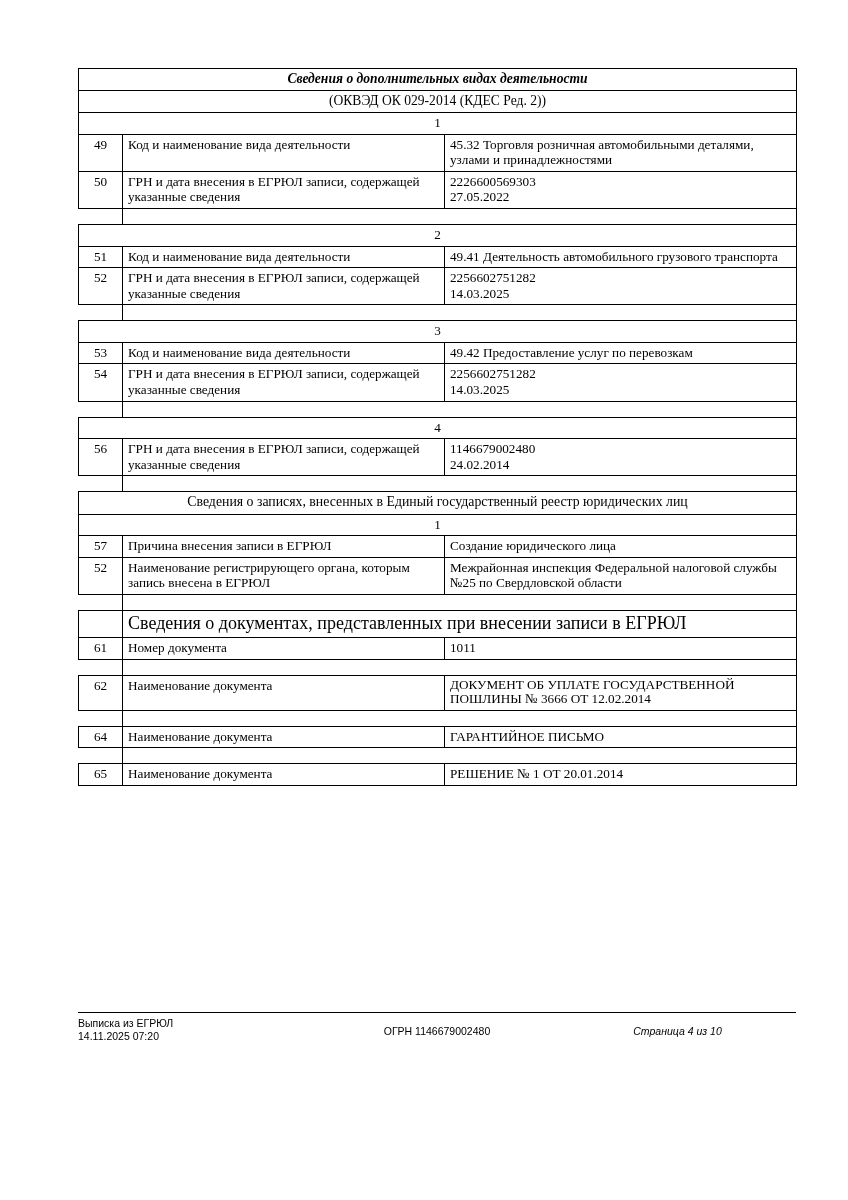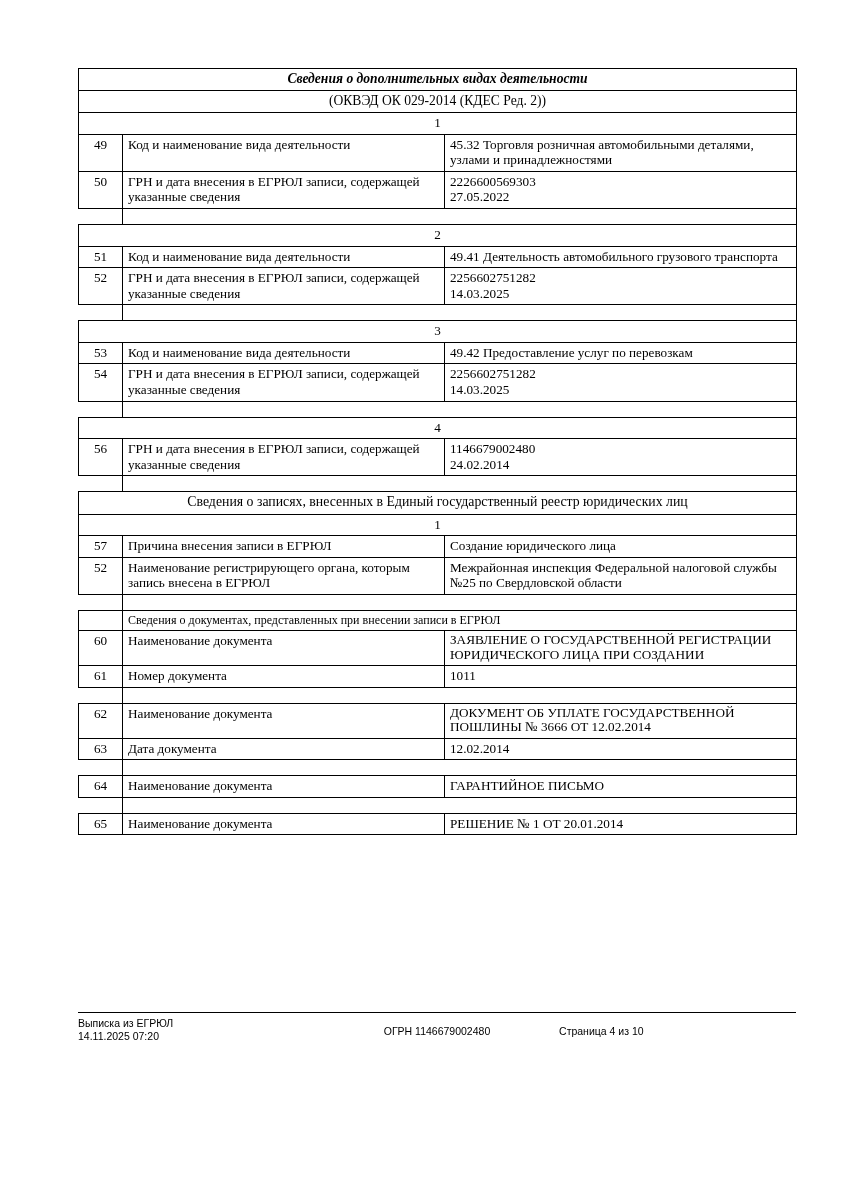--- a/index.html
+++ b/index.html
@@ -77,21 +77,21 @@
   }
   .section-title2 {
     text-align: center;
     font-weight: normal;
     font-size: 13.8px;
     padding: 4px 5px 5px 5px;
     margin-left: 19px;
   }
   .docs-header {
     padding: 3px 5px 4px 5px;
-    font-size: 12px;
+    font-size: 18px;
   }
   .tight {
     line-height: 1.1;
   }
   .footer {
     position: absolute;
     left: 78px;
     right: 50px;
     bottom: 36px;
     font-family: "Liberation Sans", sans-serif;
@@ -103,21 +103,21 @@
     width: 718px;
     margin-bottom: 4px;
   }
   .footer-row {
     display: flex;
     width: 718px;
     align-items: flex-start;
   }
   .footer-left { width: 33%; }
   .footer-center { width: 34%; text-align: center; padding-top: 8px;}
-  .footer-right { width: 33%; text-align: left; padding-top: 8px;}
+  .footer-right { width: 33%; text-align: center; padding-top: 8px; font-style: italic;}
   .footer-left div { line-height: 1.25; }
 </style>
 </head>
 <body>
 
 <div class="page">
 
   <table class="doc">
     <colgroup>
       <col style="width:44px">
@@ -224,43 +224,33 @@
         <td class="blank-left"></td>
         <td colspan="2"></td>
       </tr>
 
       <tr>
         <td class="num"></td>
         <td colspan="2" class="docs-header">Сведения о документах, представленных при внесении записи в ЕГРЮЛ</td>
       </tr>
 
       <tr>
-        <td class="num">60</td>
-        <td class="label">Наименование документа</td>
-        <td class="value tight">ЗАЯВЛЕНИЕ О ГОСУДАРСТВЕННОЙ РЕГИСТРАЦИИ ЮРИДИЧЕСКОГО ЛИЦА ПРИ СОЗДАНИИ</td>
-      </tr>
-      <tr>
         <td class="num">61</td>
         <td class="label">Номер документа</td>
         <td class="value">1011</td>
       </tr>
       <tr class="spacer">
         <td class="blank-left"></td>
         <td colspan="2"></td>
       </tr>
 
       <tr>
         <td class="num">62</td>
         <td class="label">Наименование документа</td>
         <td class="value tight">ДОКУМЕНТ ОБ УПЛАТЕ ГОСУДАРСТВЕННОЙ ПОШЛИНЫ № 3666 ОТ 12.02.2014</td>
-      </tr>
-      <tr>
-        <td class="num">63</td>
-        <td class="label">Дата документа</td>
-        <td class="value">12.02.2014</td>
       </tr>
       <tr class="spacer">
         <td class="blank-left"></td>
         <td colspan="2"></td>
       </tr>
 
       <tr>
         <td class="num">64</td>
         <td class="label">Наименование документа</td>
         <td class="value">ГАРАНТИЙНОЕ ПИСЬМО</td>

